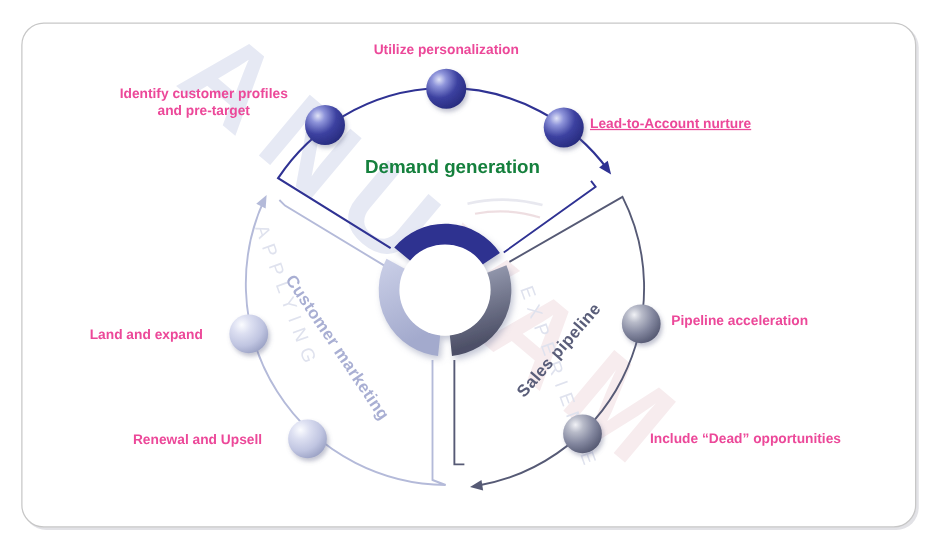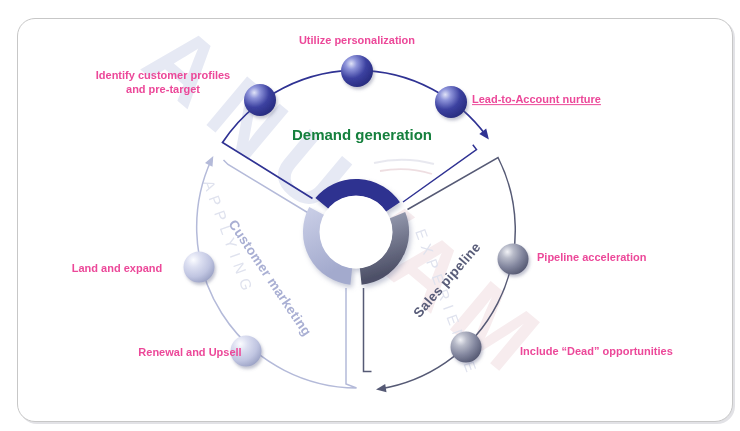--- a/index.html
+++ b/index.html
@@ -27,21 +27,21 @@
   #demand-label{left:362px;top:134px;transform:translate(-50%,-50%);font-size:15px;}
   #sales-label{left:447px;top:280px;transform:translate(-50%,-50%) rotate(-49deg);font-size:13.5px;letter-spacing:.3px;}
   #customer-label{left:270px;top:278px;transform:translate(-50%,-50%) rotate(56deg);font-size:13.5px;letter-spacing:.3px;}
   #center-title{left:356px;top:233px;font-size:15.5px;line-height:1.55;color:#15151f;}
   #lbl-utilize{left:357px;top:41px;}
   #lbl-identify{left:163px;top:83px;}
   #lbl-lead{left:472px;top:100px;text-decoration:underline;}
   #lbl-pipeline{left:537px;top:258px;}
   #lbl-dead{left:520px;top:352px;}
   #lbl-land{left:117px;top:269px;}
-  #lbl-renewal{left:158px;top:353px;margin-left:32px;}
+  #lbl-renewal{left:158px;top:353px;}
 </style>
 </head>
 <body>
 
 <div id="stage">
 
   <div class="card"></div>
 
   <div class="wm-clip">
     <div class="wm-brand"><span class="b1">ANU</span><span class="b2">VAM</span></div>

